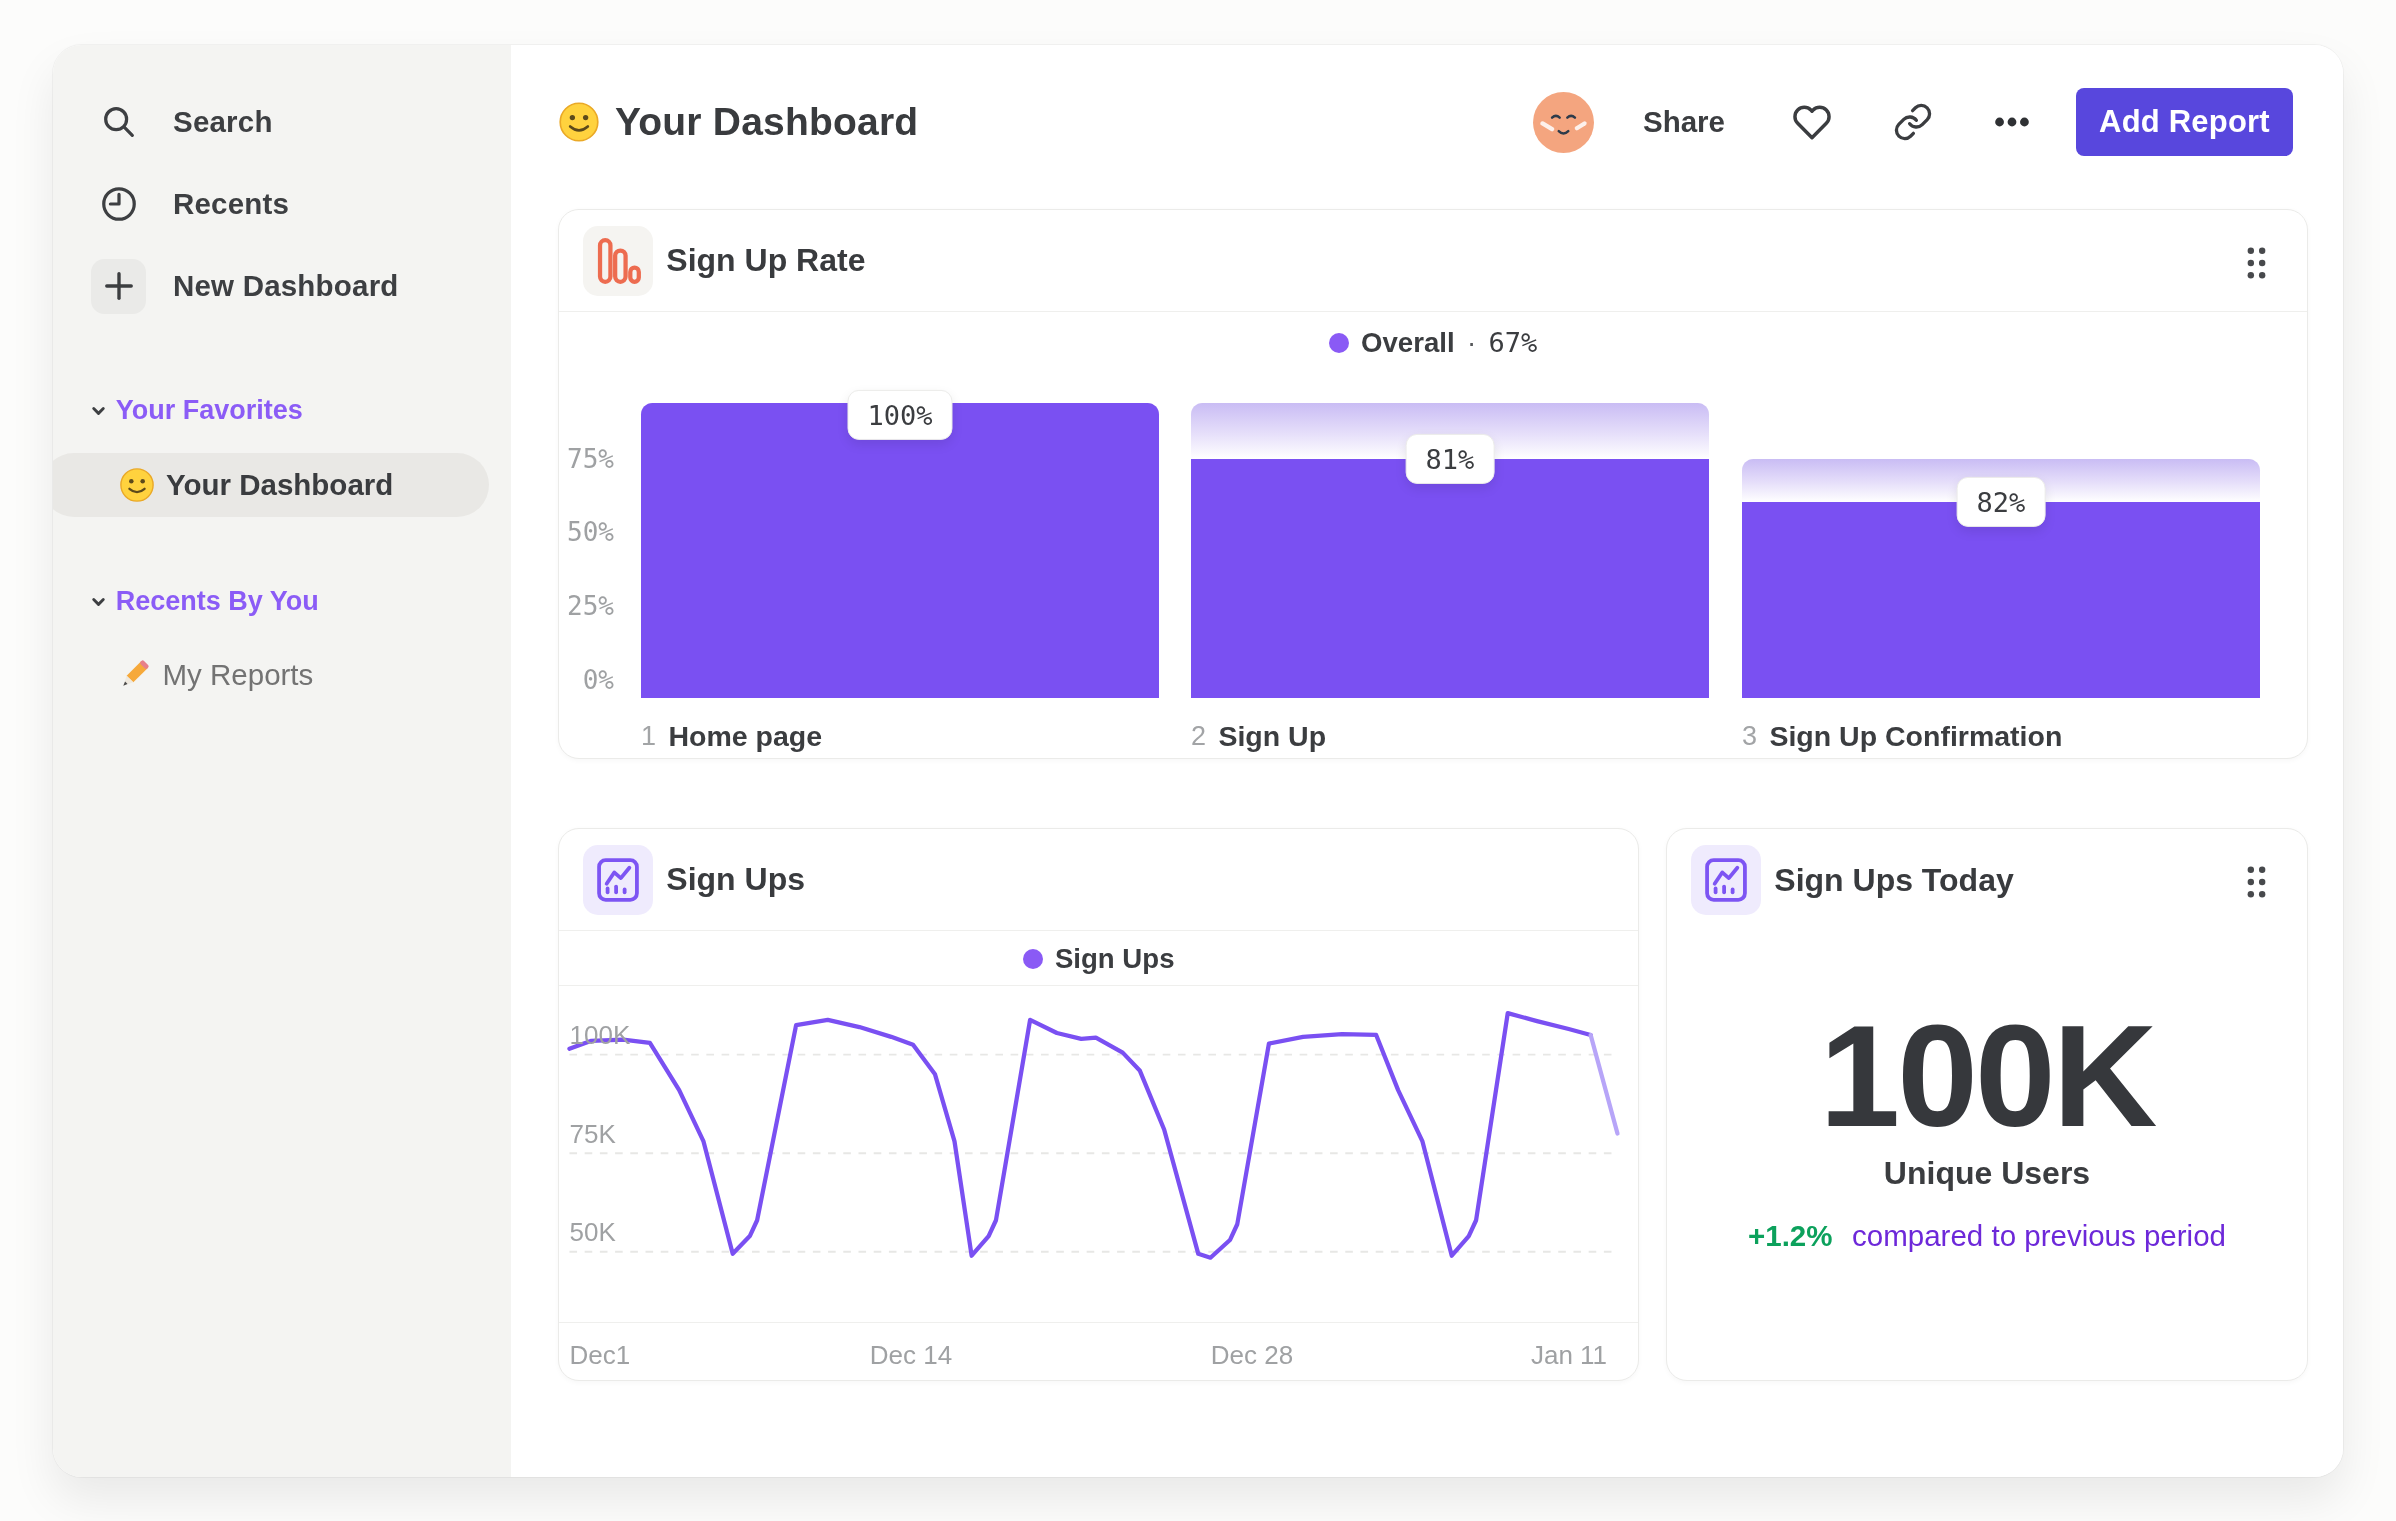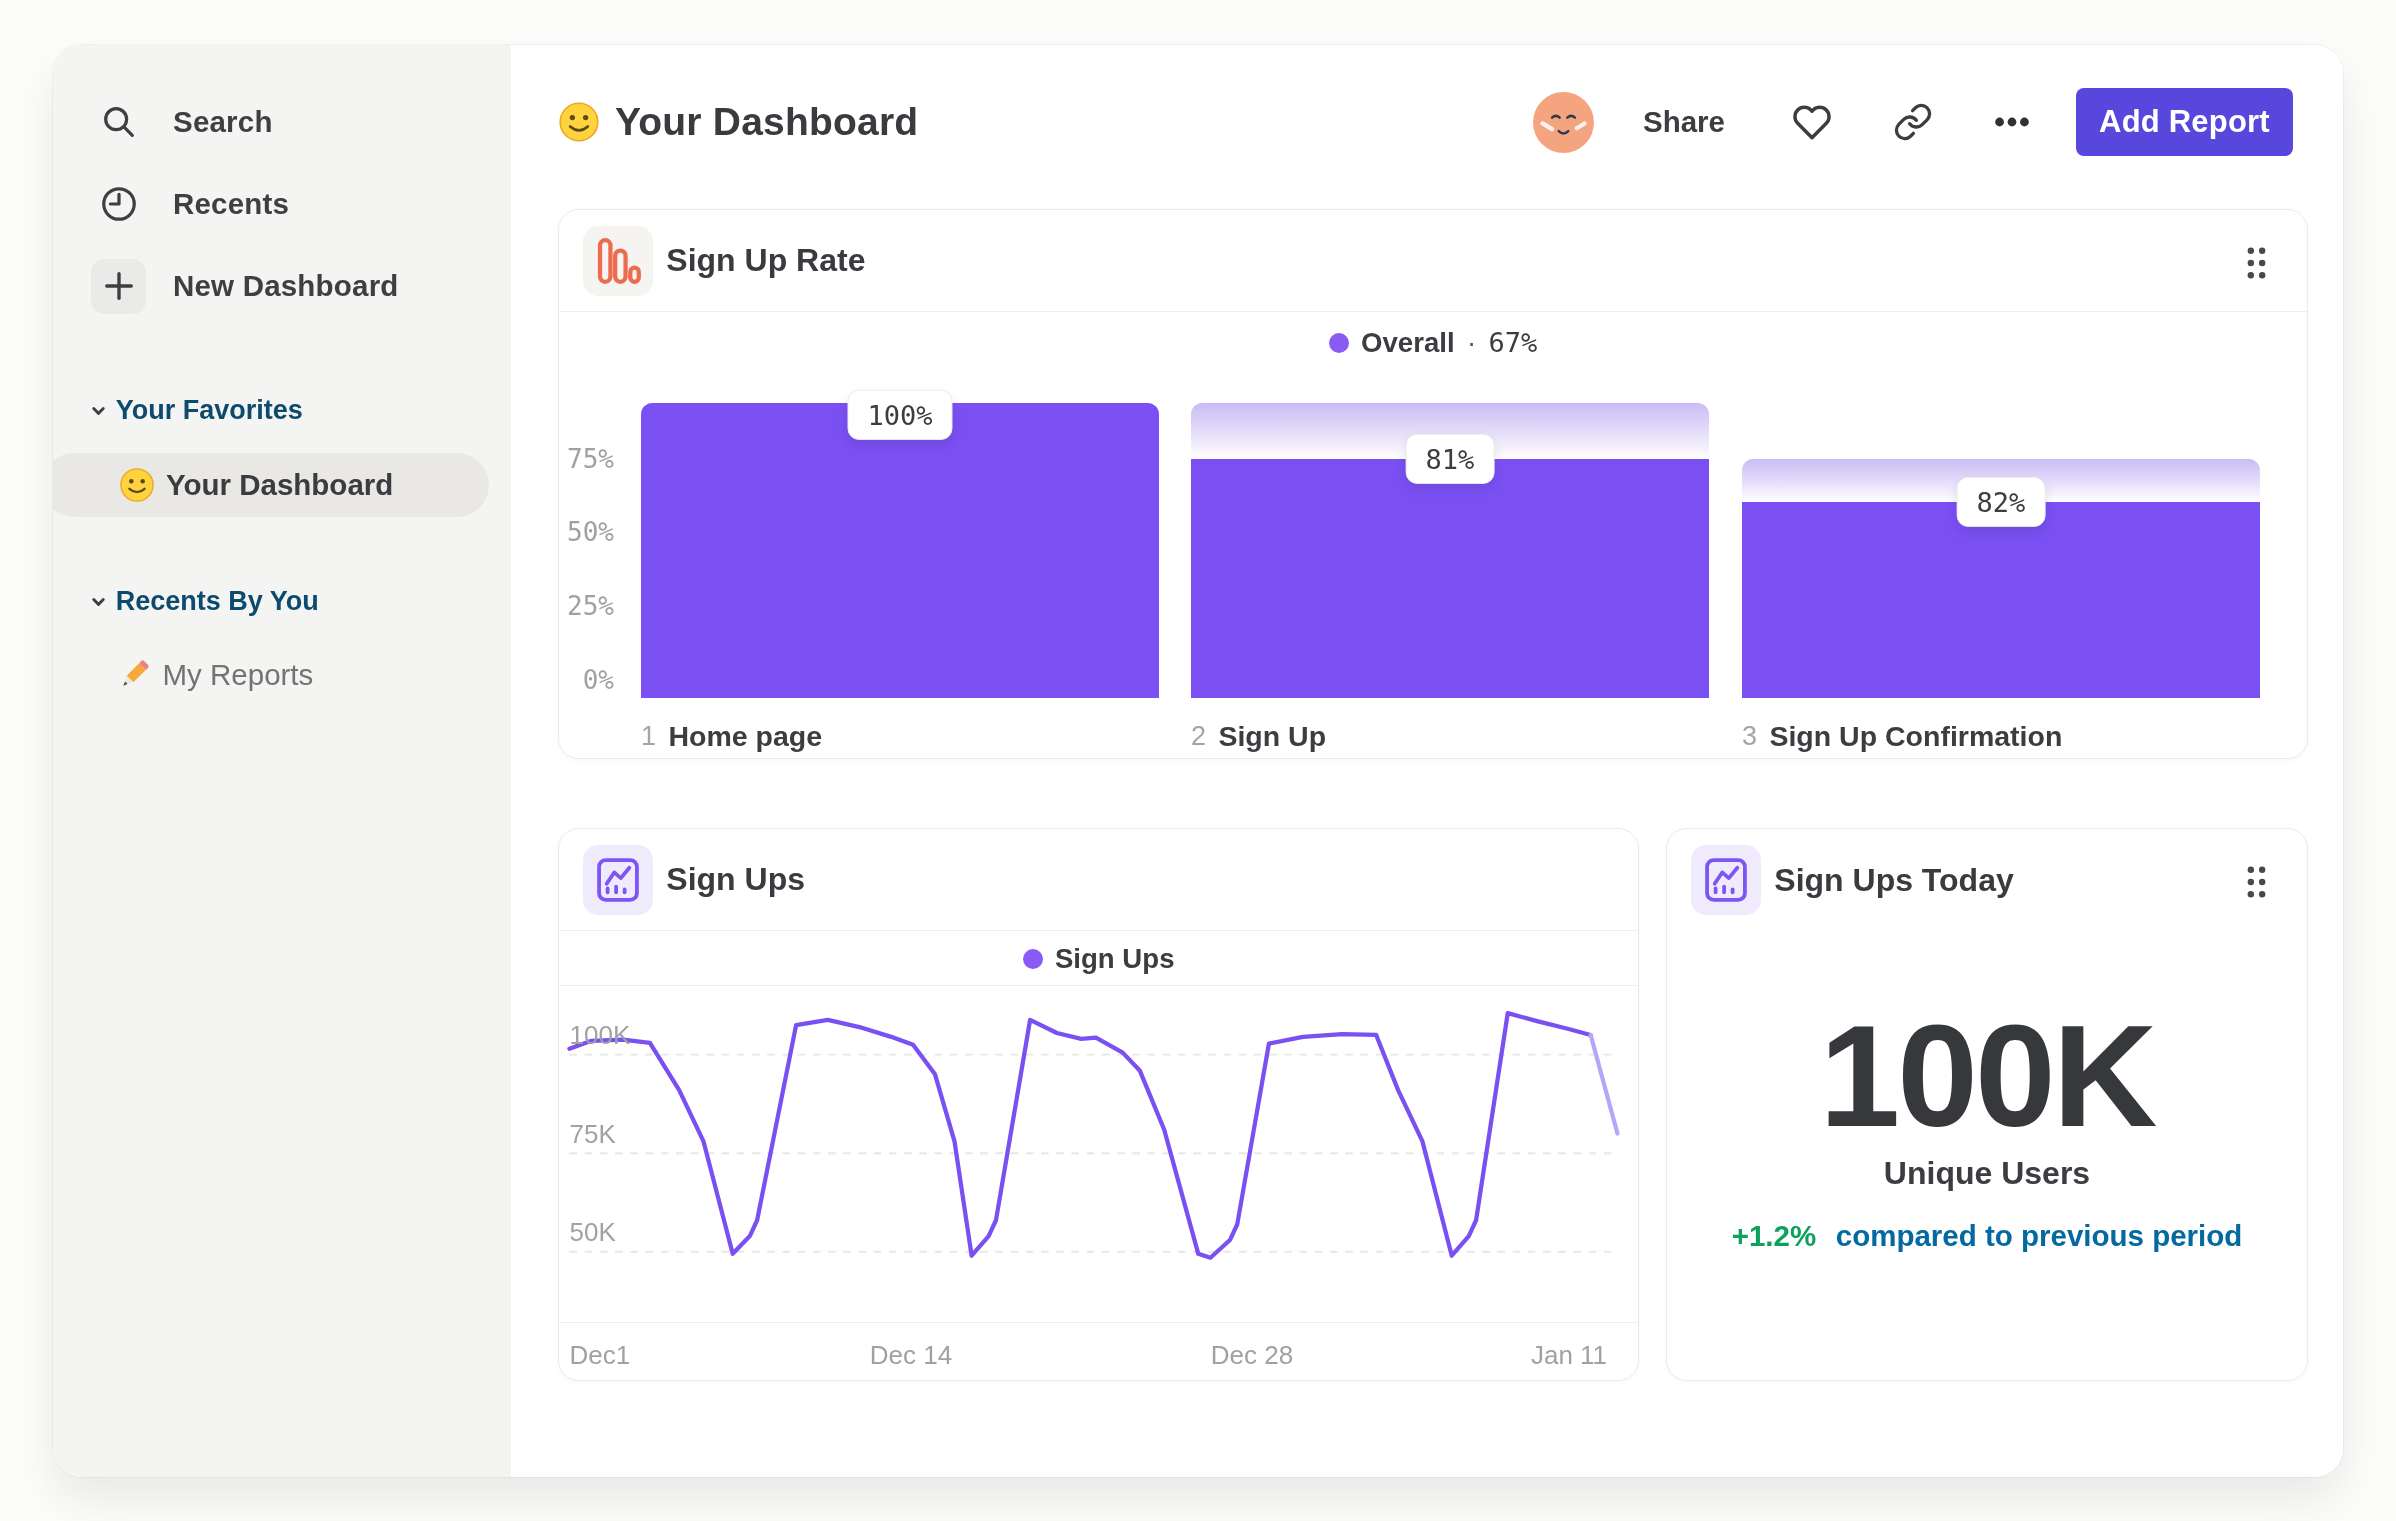--- a/index.html
+++ b/index.html
@@ -17,21 +17,21 @@
   .sidebar { position:relative; width:458px; flex:0 0 458px; background:#f4f4f2; }
   .nav-row { position:absolute; left:0; width:100%; height:82px; display:flex; align-items:center; padding-left:45px; cursor:pointer; }
   .row-search{ top:36px; } .row-recents{ top:118px; } .row-newdash{ top:200px; padding-left:38px; }
   .nav-ic { width:42px; height:42px; display:flex; align-items:center; justify-content:center; }
   .nav-label { margin-left:33px; font-size:29.5px; font-weight:600; color:#3d3f42; letter-spacing:0.2px; }
   .newdash-box { width:55px; height:55px; background:#eaeae8; border-radius:13.3px; display:flex; align-items:center; justify-content:center; }
   .row-newdash .nav-label { margin-left:27px; }
 
   .section-head { position:absolute; left:0; width:100%; height:53px; display:flex; align-items:center; padding-left:34px; cursor:pointer; }
   .head-favorites{ top:339px; } .head-created{ top:530px; }
-  .section-label { margin-left:5.7px; font-size:27px; font-weight:700; color:#0c4a6e; }
+  .section-label { margin-left:5.7px; font-size:27px; font-weight:700; color:#8b5cf6; }
 
   .fav-pill { position:absolute; top:408px; left:-11.4px; width:447px; height:64px; background:#e9e8e5; border-radius:32px; display:flex; align-items:center; padding-left:77px; cursor:pointer; }
   .fav-pill .item-label { margin-left:11.4px; font-size:29.5px; font-weight:600; color:#3a3c3f; }
   .reports-row { position:absolute; top:603px; left:0; width:100%; height:53px; display:flex; align-items:center; padding-left:63px; cursor:pointer; }
   .reports-row .item-label { margin-left:10.5px; font-size:29.5px; font-weight:500; color:#737373; }
 
   
   .main { position:relative; flex:1; background:#ffffff; }
 
   .page-title { position:absolute; left:47px; top:43px; height:68px; display:flex; align-items:center; gap:15px; }
@@ -82,21 +82,21 @@
   .lineplot { position:absolute; inset:0; }
   .y-tick { position:absolute; height:30px; line-height:30px; font-size:26px; color:#9fa1a3; }
   .x-tick { position:absolute; top:511px; height:30px; line-height:30px; font-size:26px; color:#9fa1a3; white-space:nowrap; }
   .chart-bottom-line { position:absolute; left:0; right:0; top:493px; border-top:1px solid #efefed; }
 
   
   .metric-value { position:absolute; left:0; right:0; top:164px; text-align:center; font-size:145px; font-weight:700; color:#36383c; letter-spacing:-2.9px; }
   .metric-label { position:absolute; left:0; right:0; top:326px; text-align:center; font-size:32px; font-weight:600; color:#3b3d40; }
   .metric-delta-row { position:absolute; left:0; right:0; top:390px; text-align:center; font-size:29.5px; }
   .delta-pos { color:#0ca15c; font-weight:700; }
-  .delta-note { color:#0369a1; font-weight:700; margin-left:11.4px; }
+  .delta-note { color:#6d28d9; font-weight:400; margin-left:11.4px; }
 
   svg { display:block; }
 </style>
 </head>
 <body>
 
 <div class="window">
 
   <aside class="sidebar">
     <div class="nav-row row-search">

